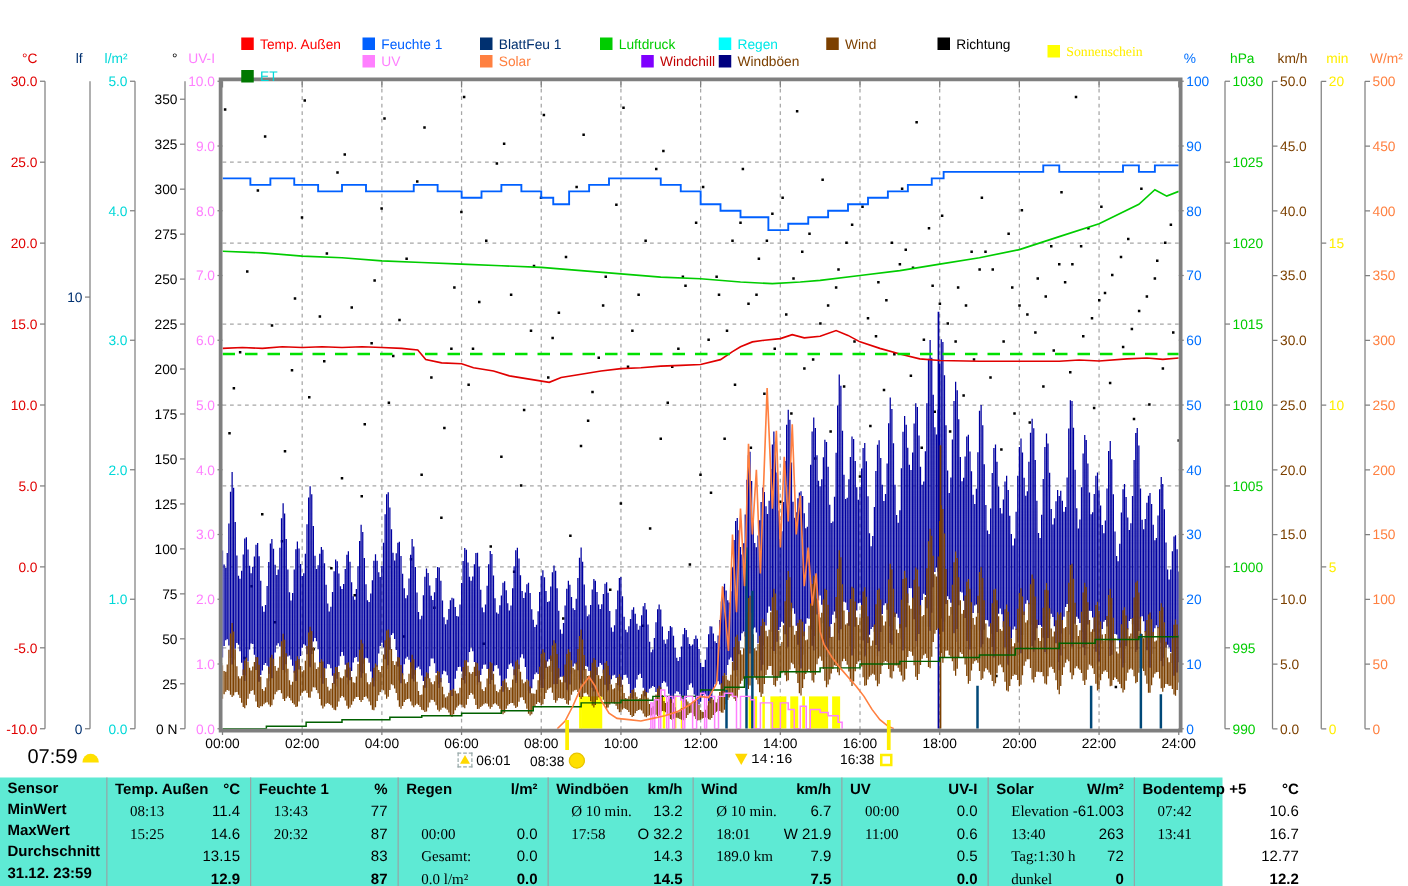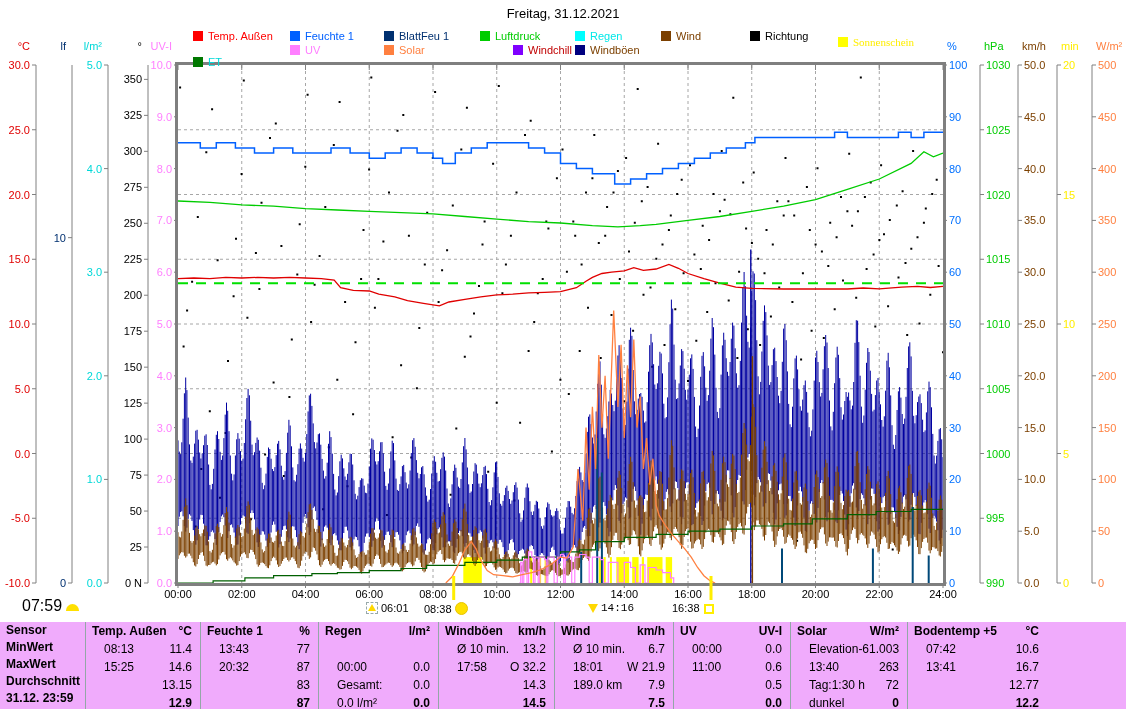--- a/index.html
+++ b/index.html
@@ -12,26 +12,26 @@
   .leg-box{display:inline-block;width:10px;height:10px;vertical-align:-1px;margin-right:5px;}
   .astro-item{position:absolute;font-size:11px;white-space:nowrap;line-height:13px;}
   .ic{display:inline-block;vertical-align:-2px;}
   .ic-sun{width:11px;height:11px;border-radius:50%;background:#ffe000;border:1px solid #e8c400;margin-left:3px;}
   .ic-moonbox{width:10px;height:10px;border:1px dashed #9aa;position:relative;margin-right:3px;}
   .ic-up{position:absolute;left:1px;top:1px;width:0;height:0;border-left:4px solid transparent;border-right:4px solid transparent;border-bottom:7px solid #ffd800;}
   .ic-down{width:0;height:0;border-left:5px solid transparent;border-right:5px solid transparent;border-top:9px solid #ffd800;margin-right:3px;}
   .ic-square{width:6px;height:6px;border:2px solid #ffee00;background:transparent;margin-left:4px;}
   .corner{position:absolute;left:22px;top:597px;font-size:16px;}
   .blob{display:inline-block;width:13px;height:7px;background:#ffe000;border-radius:7px 7px 0 0;margin-left:4px;}
-  #stats{position:absolute;left:0;top:622px;width:1126px;height:87px;background:#f0abfc;
+  #stats{position:absolute;left:0;top:622px;width:978px;height:87px;background:#5eead4;
          display:grid;grid-template-columns:85px 115px 118px 120px 116px 119px 117px 117px 140px auto;font-size:12px;}
   .col{border-left:1px solid #93a7a7;}
   .col:first-child{border-left:none;}
   .cell{height:17px;line-height:16px;display:flex;justify-content:space-between;padding:1px 8px 0 6px;white-space:nowrap;overflow:hidden;}
-  .cell .t{padding-left:12px;}
+  .cell .t{padding-left:12px;font-family:Liberation Serif, serif;}
   .hdr{font-weight:bold;}
   .rowlab{font-weight:bold;padding-left:6px;height:17px;line-height:16px;}
   .bold{font-weight:bold;}
 </style>
 </head>
 <body>
 
 <div class="screen">
   <svg id="chart" width="1126" height="622" viewBox="0 0 1126 622">
       <defs>
@@ -345,21 +345,20 @@
       <text x="560.5" y="598" text-anchor="middle" fill="#000">12:00</text>
       <text x="624.25" y="598" text-anchor="middle" fill="#000">14:00</text>
       <text x="688" y="598" text-anchor="middle" fill="#000">16:00</text>
       <text x="751.75" y="598" text-anchor="middle" fill="#000">18:00</text>
       <text x="815.5" y="598" text-anchor="middle" fill="#000">20:00</text>
       <text x="879.25" y="598" text-anchor="middle" fill="#000">22:00</text>
       <text x="943" y="598" text-anchor="middle" fill="#000">24:00</text>
       <rect x="452.2" y="576" width="3" height="24" fill="#ffee00"></rect>
       <rect x="709.5" y="576" width="3" height="24" fill="#ffee00"></rect>
     </svg>
-  <div class="title">Freitag, 31.12.2021</div>
   <div id="legend">
       <div class="leg-item" style="left: 193px; top: 30px;"><span class="leg-box" style="background: rgb(255, 0, 0);"></span><span style="color: rgb(255, 0, 0);">Temp. Außen</span></div>
       <div class="leg-item" style="left: 290px; top: 30px;"><span class="leg-box" style="background: rgb(0, 96, 255);"></span><span style="color: rgb(0, 96, 255);">Feuchte 1</span></div>
       <div class="leg-item" style="left: 384px; top: 30px;"><span class="leg-box" style="background: rgb(0, 48, 112);"></span><span style="color: rgb(0, 48, 112);">BlattFeu 1</span></div>
       <div class="leg-item" style="left: 480px; top: 30px;"><span class="leg-box" style="background: rgb(0, 204, 0);"></span><span style="color: rgb(0, 204, 0);">Luftdruck</span></div>
       <div class="leg-item" style="left: 575px; top: 30px;"><span class="leg-box" style="background: rgb(0, 255, 255);"></span><span style="color: rgb(0, 232, 232);">Regen</span></div>
       <div class="leg-item" style="left: 661px; top: 30px;"><span class="leg-box" style="background: rgb(124, 64, 0);"></span><span style="color: rgb(124, 64, 0);">Wind</span></div>
       <div class="leg-item" style="left: 750px; top: 30px;"><span class="leg-box" style="background: rgb(0, 0, 0);"></span><span style="color: rgb(0, 0, 0);">Richtung</span></div>
       <div class="leg-item" style="left: 838px; top: 36px; font-family: Liberation Serif, serif;"><span class="leg-box" style="background: rgb(255, 255, 0);"></span><span style="color: rgb(255, 238, 0);">Sonnenschein</span></div>
       <div class="leg-item" style="left: 193px; top: 56px;"><span class="leg-box" style="background: rgb(0, 120, 0);"></span><span style="color: rgb(0, 216, 216);">ET</span></div>

